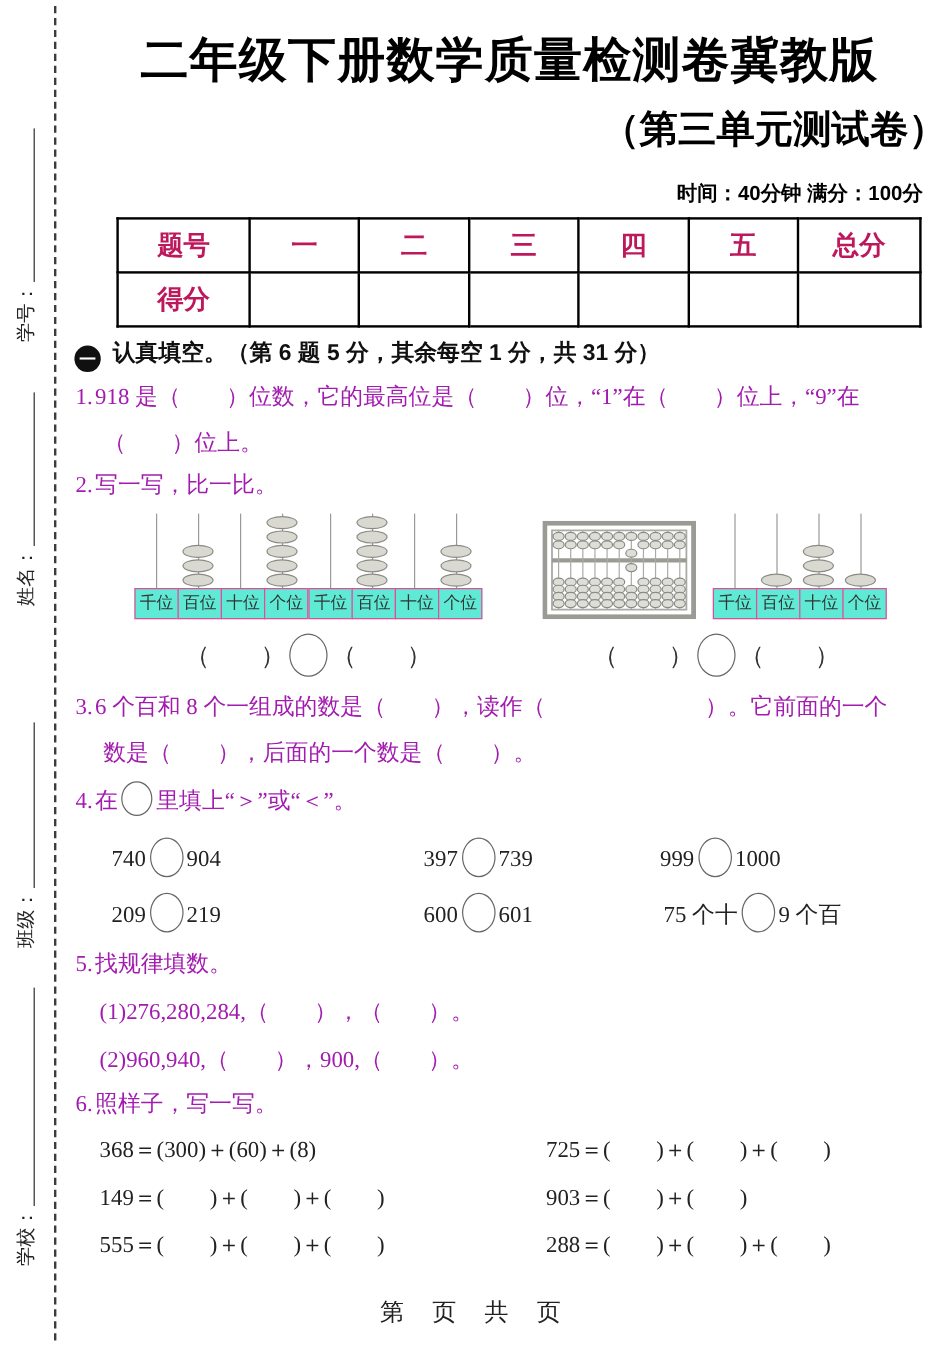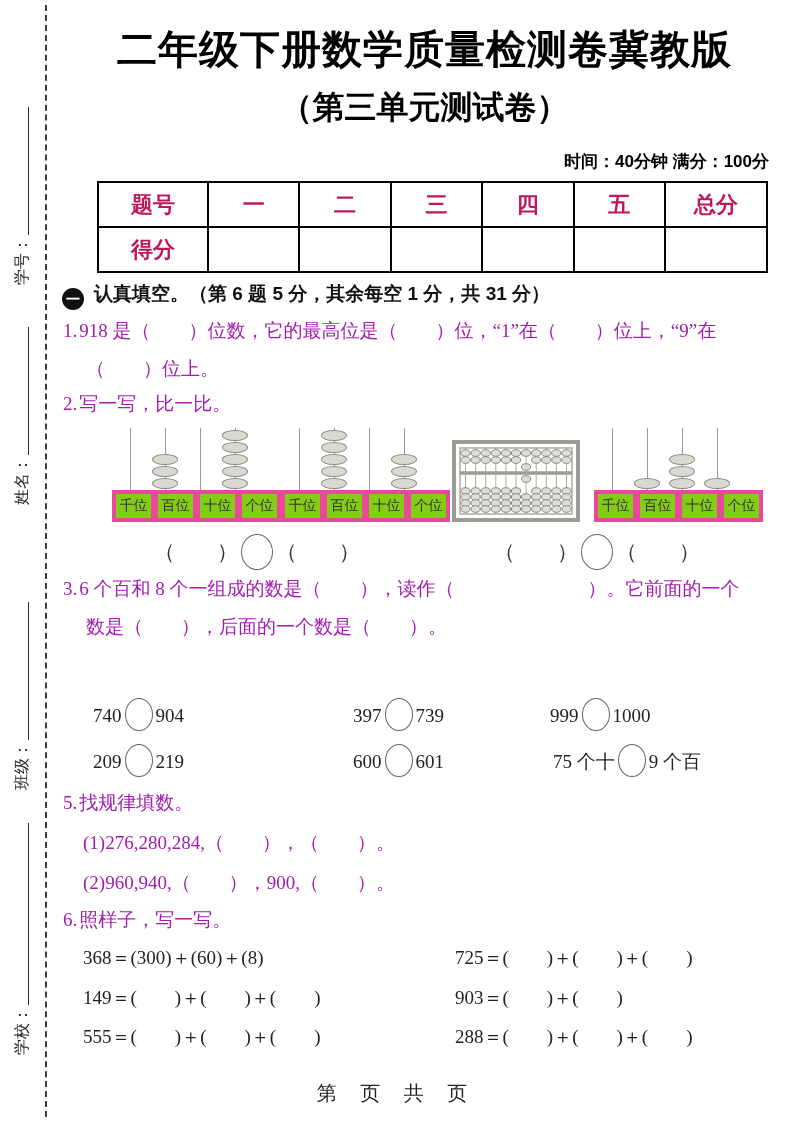--- a/index.html
+++ b/index.html
@@ -11,21 +11,21 @@
                border-left:2px dashed #3c3c3c; }
   .side-field { position:absolute; left:12px; transform-origin:0 0; transform:rotate(-90deg);
                 white-space:nowrap; font-family:"Liberation Sans", sans-serif; font-size:16px; color:#222; }
   .side-blank { display:inline-block; border-bottom:1.5px solid #2d2d2d; height:15px;
                 vertical-align:-2px; margin-left:2px; }
 
   
   .title { position:absolute; left:60px; right:4px; top:22px; text-align:center;
            font-family:"Liberation Sans", sans-serif; font-weight:bold; font-size:40px;
            letter-spacing:1px; color:#000; }
-  .subtitle { position:absolute; left:60px; right:4px; top:86px; text-align:center;
+  .subtitle { position:absolute; left:60px; right:4px; top:86px; text-align:right;
               font-family:"Liberation Sans", sans-serif; font-weight:bold; font-size:32px; color:#000; }
   .time-info { position:absolute; right:24px; top:150px;
                font-family:"Liberation Sans", sans-serif; font-weight:bold; font-size:17px; color:#000; }
 
   
   .score-table { position:absolute; left:97px; top:181px; width:671px;
                  border-collapse:collapse; table-layout:fixed; }
   .score-table td { border:2px solid #000; height:41px; text-align:center;
                     font-family:"Liberation Sans", sans-serif; font-weight:600; font-size:22px; color:#be185d; }
   .score-table td.blank-cell { font-weight:normal; }
@@ -50,23 +50,23 @@
   .rack-group { position:absolute; }
   .figs-row { display:flex; align-items:flex-end; }
   .rack { display:inline-block; }
   .rods-row { display:flex; align-items:flex-end; height:62px; }
   .rod-col { width:35px; height:62px; position:relative; display:flex; flex-direction:column;
              justify-content:flex-end; align-items:center; }
   .rod-line { position:absolute; left:50%; top:0; bottom:0; width:1.5px; background:#9a9a94; }
   .bead { width:24px; height:9px; background:#d9d9d2; border:1px solid #8b8b85;
           border-radius:50%; margin-bottom:1px; position:relative; z-index:1; }
   .cells-row { display:flex; }
-  .cell { width:35px; height:24px; border:4px solid #ec4899; margin-left:-1px;
+  .cell { width:35px; height:24px; border:1px solid #ec4899; margin-left:-1px;
           display:flex; align-items:center; justify-content:center;
-          font-size:14px; color:#333; background:#84cc16; }
+          font-size:14px; color:#333; background:#5eead4; }
   .cell:first-child { margin-left:0; }
   .compare-row { text-align:center; margin-top:12px; font-size:21px; color:#333; white-space:nowrap; }
   .compare-row .cmp-circle { width:30px; height:34px; vertical-align:-11px; }
   .abacus-box { line-height:0; margin-right:14px; }
 
   
   .q4-row { position:absolute; left:63px; right:10px; height:34px; font-size:19px; color:#222; }
   .q4-item { position:absolute; white-space:nowrap; }
 
   
@@ -321,20 +321,23 @@
     <div class="compare-row">
       <span>（　　）</span><span class="cmp-circle"></span><span>（　　）</span>
     </div>
   </div>
 
   <div class="q-line" style="top:576px">
     <span class="q-num">3.</span><span>6 个百和 8 个一组成的数是（　　），读作（　　　　　　　）。它前面的一个</span>
   </div>
   <div class="q-line" style="top:614px; left:86px">数是（　　），后面的一个数是（　　）。</div>
 
+  <div class="q-line" style="top:651px">
+    <span class="q-num">4.</span><span>在</span><span class="cmp-circle inline-small"></span><span>里填上“＞”或“＜”。</span>
+  </div>
   <div class="q4-row" style="top:698px">
     <span class="q4-item" style="left:30px"><span>740</span><span class="cmp-circle"></span><span>904</span></span>
     <span class="q4-item" style="left:290px"><span>397</span><span class="cmp-circle"></span><span>739</span></span>
     <span class="q4-item" style="left:487px"><span>999</span><span class="cmp-circle"></span><span>1000</span></span>
   </div>
   <div class="q4-row" style="top:744px">
     <span class="q4-item" style="left:30px"><span>209</span><span class="cmp-circle"></span><span>219</span></span>
     <span class="q4-item" style="left:290px"><span>600</span><span class="cmp-circle"></span><span>601</span></span>
     <span class="q4-item" style="left:490px"><span>75 个十</span><span class="cmp-circle"></span><span>9 个百</span></span>
   </div>

